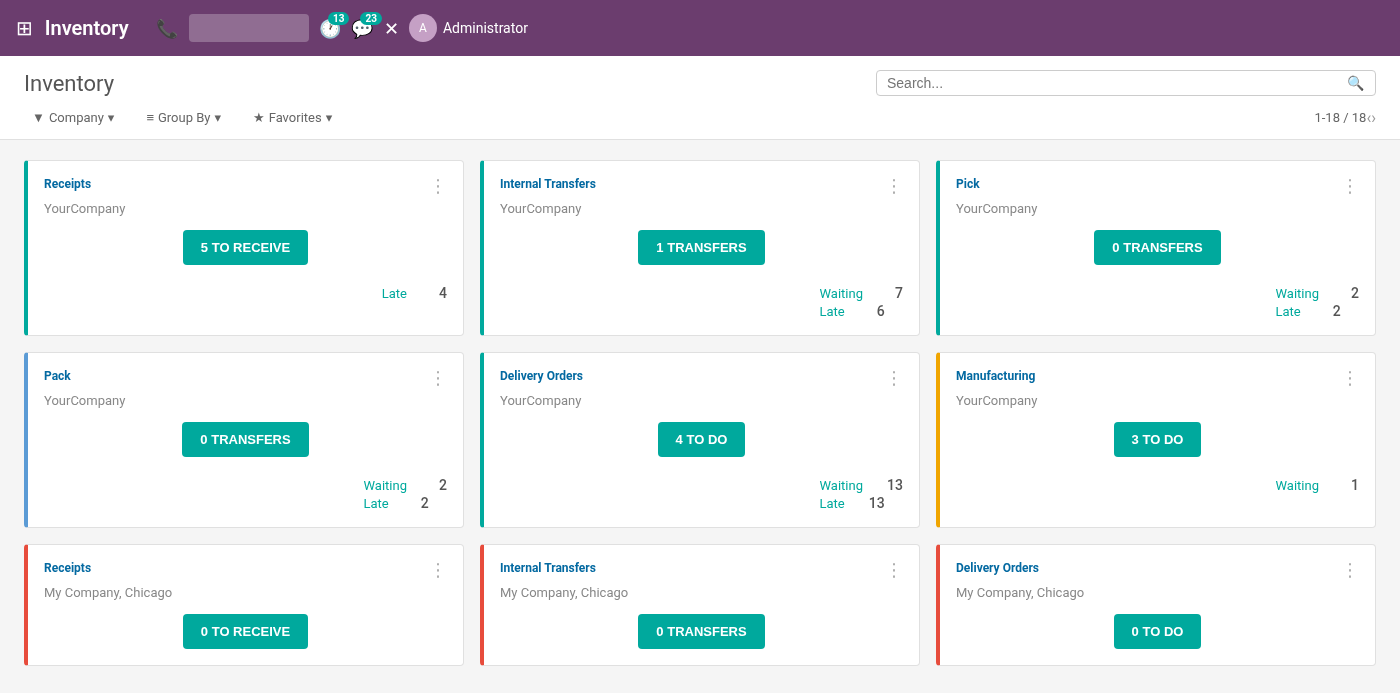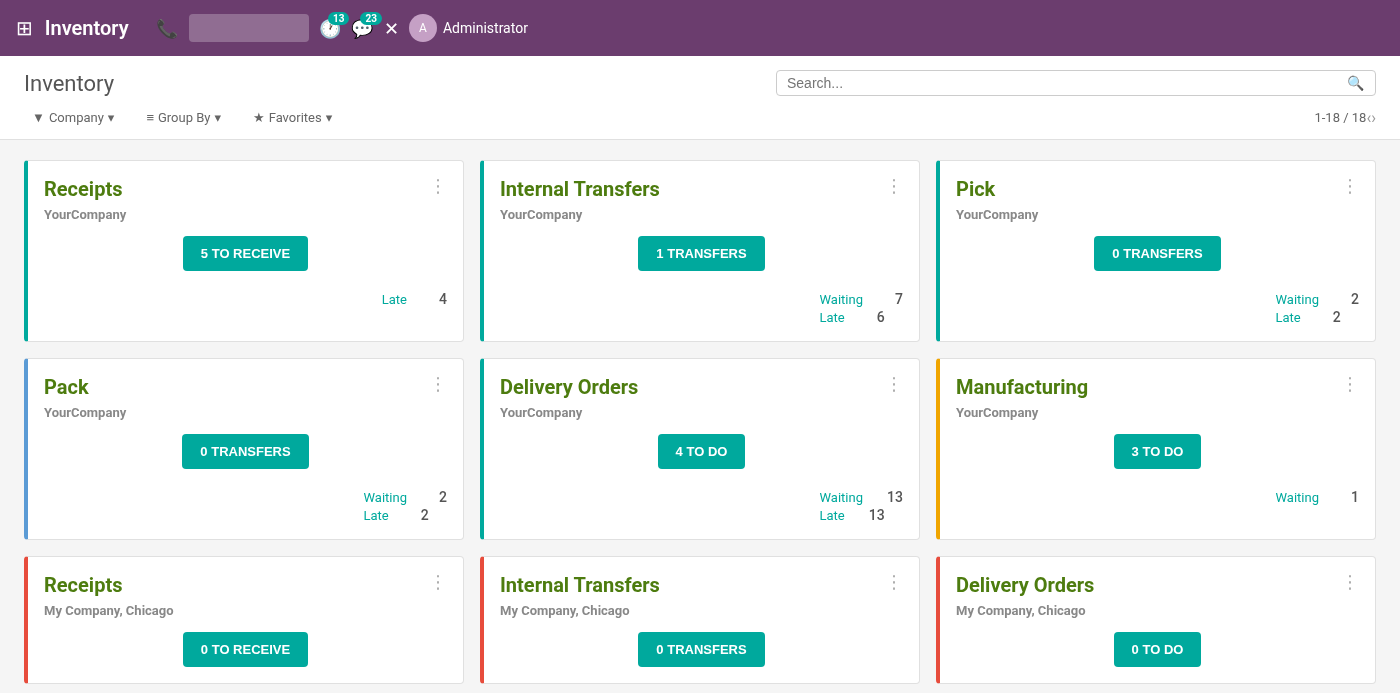--- a/index.html
+++ b/index.html
@@ -101,21 +101,21 @@
       color: #555;
       font-weight: 400;
       flex: 1;
     }
     .search-bar {
       display: flex;
       align-items: center;
       border: 1px solid #ccc;
       border-radius: 4px;
       padding: 4px 10px;
-      width: 600px;
+      width: 500px;
       gap: 6px;
     }
     .search-bar input {
       border: none;
       outline: none;
       flex: 1;
       font-size: 14px;
       color: #aaa;
     }
     .subheader-toolbar {
@@ -173,29 +173,28 @@
     .card.border-orange { border-left-color: #f0a500; }
     .card.border-red { border-left-color: #e74c3c; }
 
     .card-header {
       display: flex;
       justify-content: space-between;
       align-items: flex-start;
       margin-bottom: 6px;
     }
     .card-title {
-      font-size: 20px;
+      font-size: 12px;
       font-weight: 700;
-      color: #4d7c0f;
+      color: #0369a1;
     }
     .card-subtitle {
       font-size: 13px;
       color: #888;
       margin-bottom: 14px;
-      font-weight: bold;
     }
     .card-menu-btn {
       color: #aaa;
       cursor: pointer;
       font-size: 18px;
       line-height: 1;
     }
     .card-body {
       display: flex;
       align-items: center;

